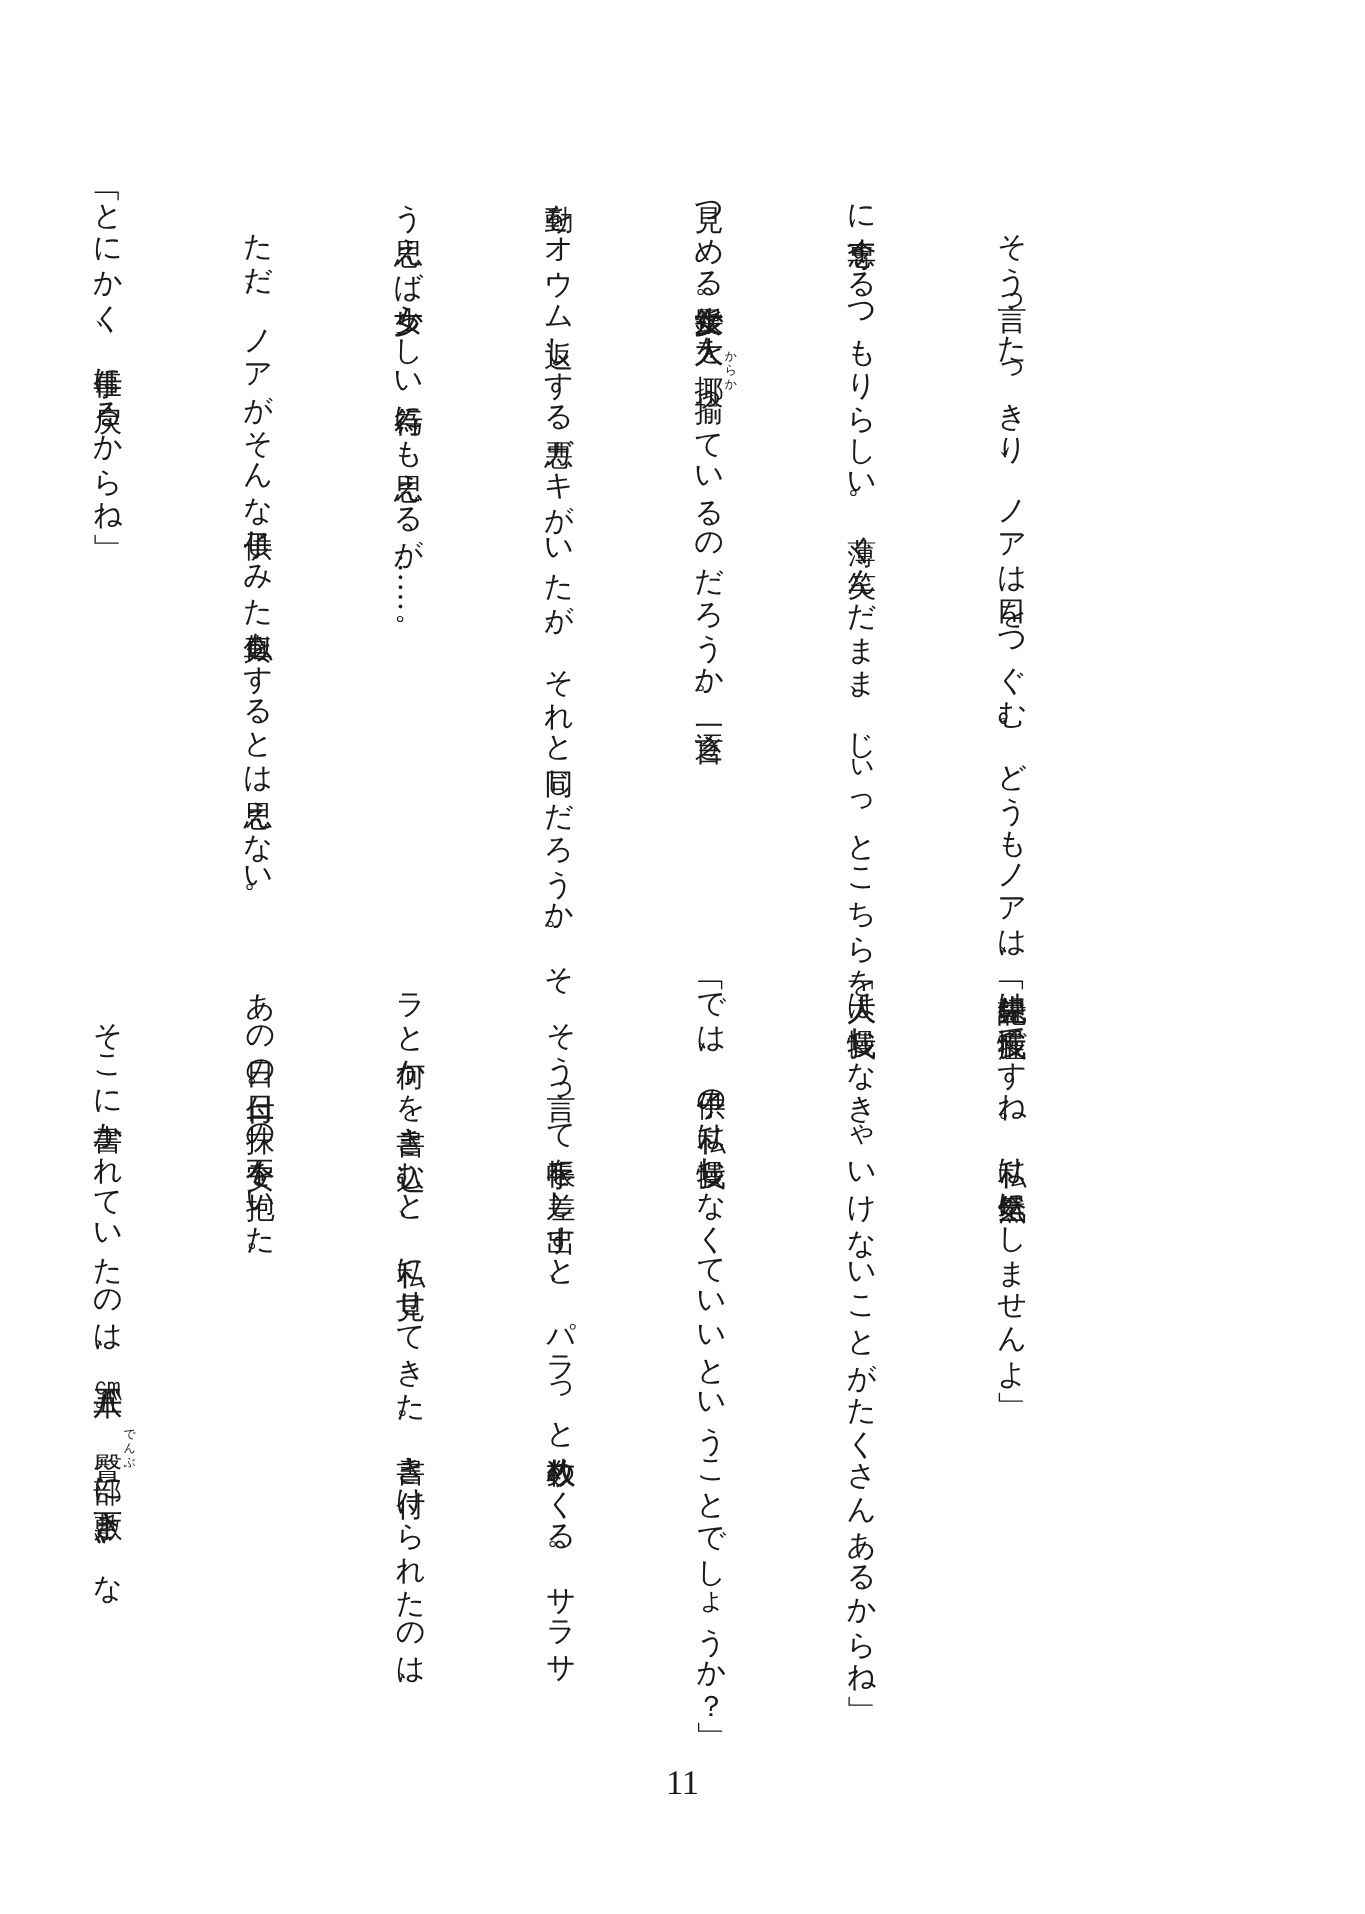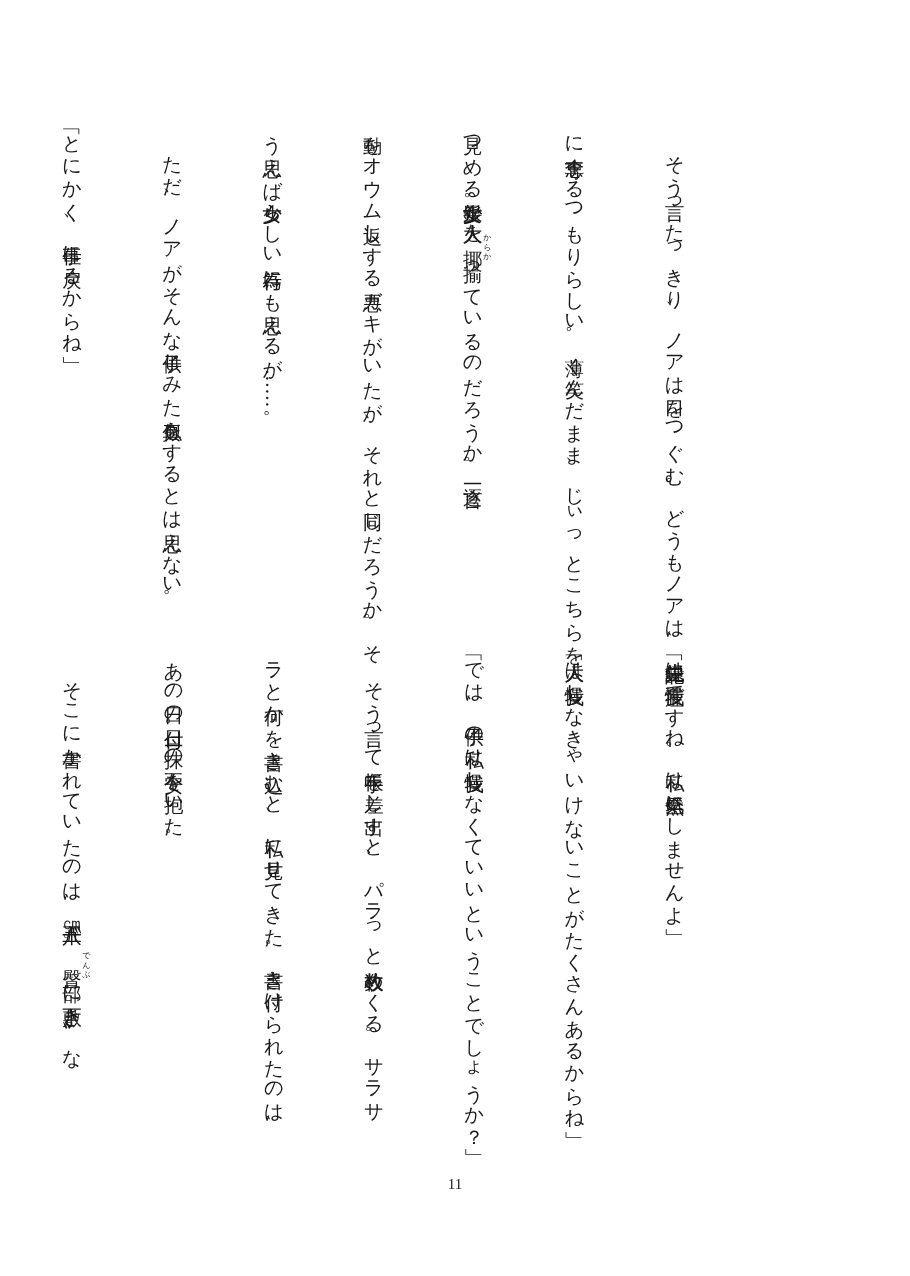--- a/index.html
+++ b/index.html
@@ -16,21 +16,21 @@
     white-space: pre;
   }
   .block-top { right: 152px; top: 122px; height: 492px; }
   .block-bottom { right: 152px; top: 648px; height: 492px; }
   .col { display: block; }
   ruby rt { font-size: 8px; }
   .page-number {
     position: absolute; left: 0; width: 910px; top: 1176px;
     text-align: center;
     font-family: "Liberation Serif", "DejaVu Serif", serif;
-    font-size: 15px; color: #1a1a1a;
+    font-size: 23px; color: #1a1a1a;
   }
 </style>
 </head>
 <body>
 
 <div class="page">
   <div class="block block-top">
     <span class="col">　そう言ったっきり、ノアは口をつぐむ。どうもノアは、記録</span>
     <span class="col">に専念するつもりらしい。薄く笑んだまま、じぃっとこちらを</span>
     <span class="col">見つめる銀髪少女。大人を<ruby><span>揶揄</span><rt>からか</rt></ruby>っているのだろうか。逐一言</span>

